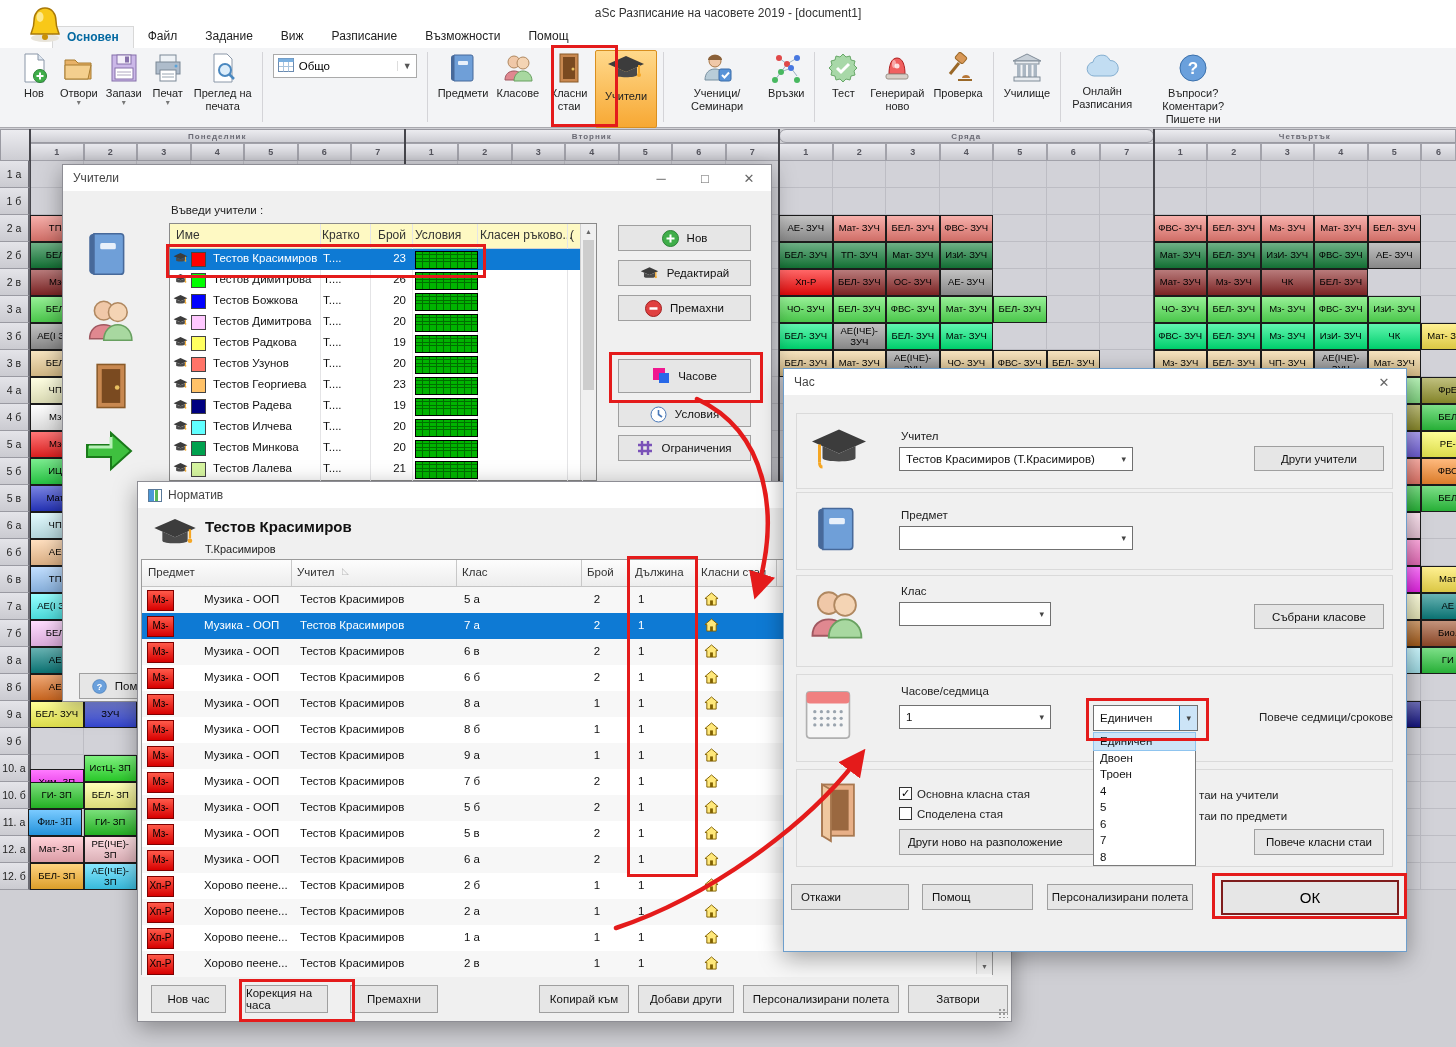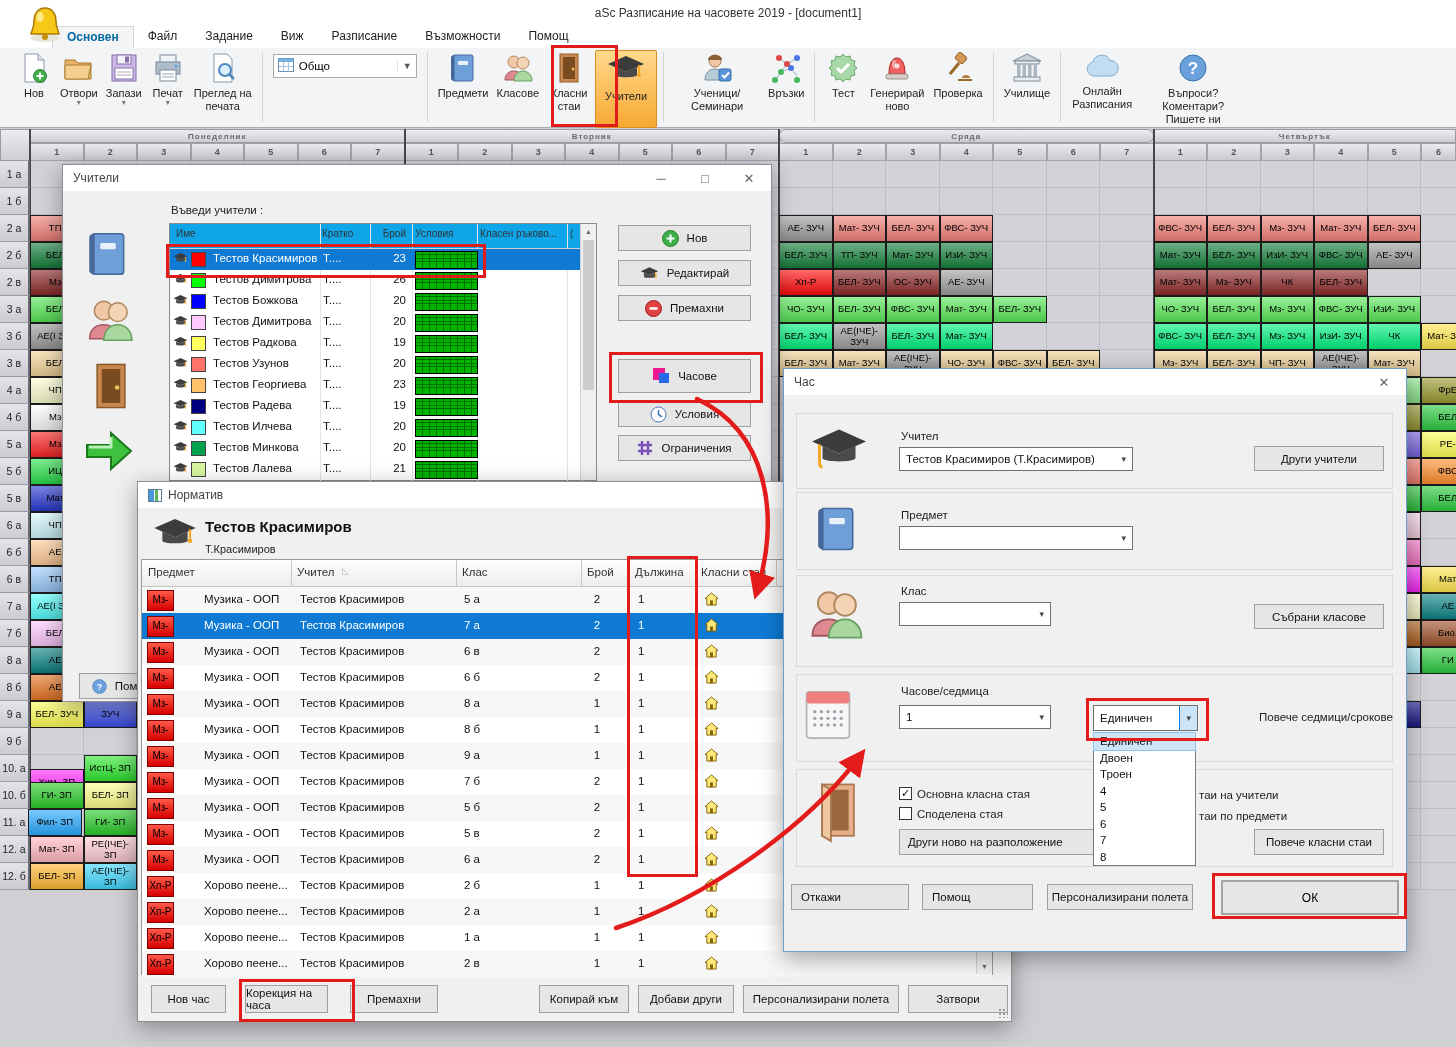--- a/index.html
+++ b/index.html
@@ -42,21 +42,21 @@
         background-image:linear-gradient(rgba(255,255,255,.38),rgba(0,0,0,.14));}
   
   .dialog{position:absolute;background:#f0f0f0;border:1px solid #8d8d94;box-shadow:0 6px 22px rgba(0,0,0,.35);}
   .dtitle{height:26px;background:#ffffff;display:flex;align-items:center;font-size:12px;color:#444;padding-left:10px;}
   .winbtns{margin-left:auto;display:flex;color:#666;font-size:13px;}
   .winbtns span{width:44px;text-align:center;}
   .btn{background:#e6e6e6;border:1px solid #9f9f9f;font-size:11.5px;color:#111;display:flex;align-items:center;justify-content:center;box-sizing:border-box;}
   
   #dlg-teachers{left:62px;top:164px;width:708px;height:536px;}
   #teachers-list{position:absolute;left:106px;top:58px;width:428px;height:258px;background:#fff;border:1px solid #8a8a8a;box-sizing:border-box;}
-  #tl-header{position:relative;height:24px;border-bottom:1px solid #d0d0d0;background:#0ea5e9;font-size:10px;color:#333;}
+  #tl-header{position:relative;height:24px;border-bottom:1px solid #d0d0d0;background:#fef9c3;font-size:12px;color:#333;}
   #tl-header span{position:absolute;top:4px;}
   #tl-header .colline{position:absolute;top:0;width:1px;height:258px;background:#e4e4e6;}
   .tlrow{position:relative;height:21px;font-size:11.5px;color:#111;}
   .tlrow.sel{background:#0e7ad4;color:#fff;}
   .tlrow .cap{position:absolute;left:3px;top:3px;}
   .tlrow .sq{position:absolute;left:21px;top:3px;width:15px;height:15px;border:1px solid #444;box-sizing:border-box;}
   .tlrow .nm{position:absolute;left:43px;top:3px;}
   .tlrow .sh{position:absolute;left:153px;top:3px;}
   .tlrow .ct{position:absolute;left:196px;top:3px;width:40px;text-align:right;}
   .tlrow .bars{position:absolute;left:245px;top:2px;width:61px;height:16px;border:1px solid #000;background-color:#00b400;
@@ -98,21 +98,21 @@
   #dlg-lesson{left:783px;top:368px;width:622px;height:582px;background:#f0f0f0;border:1px solid #6d9ecc;}
   .gbox{position:absolute;left:12px;width:597px;border:1px solid #dadada;background:#f0f0f0;box-sizing:border-box;}
   .flabel{position:absolute;font-size:11.5px;color:#222;}
   .combo{position:absolute;height:24px;background:#fff;border:1px solid #707070;box-sizing:border-box;font-size:11.5px;color:#111;display:flex;align-items:center;padding-left:6px;}
   .combo .arrow{margin-left:auto;font-size:9px;color:#444;padding:0 6px;}
   .lbtn{position:absolute;height:25px;}
   .cb{position:absolute;width:13px;height:13px;background:#fff;border:1px solid #333;box-sizing:border-box;font-size:11px;line-height:11px;text-align:center;color:#000;}
   #len-dropdown{position:absolute;left:309px;top:363px;width:101px;background:#fff;border:1px solid #7a7a7a;z-index:3;}
   .opt{height:16.5px;font-size:11.5px;color:#111;padding-left:6px;line-height:16px;}
   .opt.sel{background:#cde4f7;outline:1px solid #8fc4ef;}
-  #ok-btn{border:2px solid #a3a3a3;background:#e6e6e6;font-size:12px;display:flex;align-items:center;justify-content:center;}
+  #ok-btn{border:2px solid #7f1d1d;background:#e6e6e6;font-size:15px;display:flex;align-items:center;justify-content:center;}
   
   .redbox{position:absolute;border:3px solid #e41b1b;z-index:60;pointer-events:none;}
   #arrows{position:absolute;left:0;top:0;width:1456px;height:1047px;z-index:61;pointer-events:none;}
 </style>
 </head>
 <body>
 
 <div id="titlebar">
   <div id="window-title">aSc Разписание на часовете 2019  - [document1]</div>
 </div>
@@ -397,21 +397,21 @@
     <div class="cell" style="left: 30px; top: 464px; background-color: rgb(87, 255, 255);">АЕ(I ЗУЧ</div>
     <div class="cell" style="left: 30px; top: 491px; background-color: rgb(255, 200, 255);">БЕЛ-</div>
     <div class="cell" style="left: 30px; top: 518px; background-color: rgb(13, 133, 133);">АЕ-</div>
     <div class="cell" style="left: 30px; top: 545px; background-color: rgb(232, 117, 36);">АЕ-</div>
     <div class="cell" style="left: 30px; top: 572px; background-color: rgb(255, 255, 87);">БЕЛ- ЗУЧ</div>
     <div class="cell" style="left: 83.5px; top: 572px; background-color: rgb(60, 80, 240);">ЗУЧ</div>
     <div class="cell" style="left: 30px; top: 640px; background-color: rgb(255, 41, 255);">Хим- ЗП</div>
     <div class="cell" style="left: 83.5px; top: 626px; background-color: rgb(48, 232, 48);">ИстЦ- ЗП</div>
     <div class="cell" style="left: 30px; top: 653px; background-color: rgb(41, 204, 41);">ГИ- ЗП</div>
     <div class="cell" style="left: 83.5px; top: 653px; background-color: rgb(255, 255, 142);">БЕЛ- ЗП</div>
-    <div class="cell" style="left: 28px; top: 680px; background-color: rgb(41, 170, 255);">Фил- ЗП</div>
+    <div class="cell" style="left: 28px; top: 680px; background-color: rgb(41, 170, 255); font-family: Liberation Serif, serif;">Фил- ЗП</div>
     <div class="cell" style="left: 83.5px; top: 680px; background-color: rgb(41, 204, 41);">ГИ- ЗП</div>
     <div class="cell" style="left: 30px; top: 707px; background-color: rgb(255, 182, 193);">Мат- ЗП</div>
     <div class="cell" style="left: 83.5px; top: 707px; background-color: rgb(255, 204, 212);">РЕ(IЧЕ)- ЗП</div>
     <div class="cell" style="left: 30px; top: 734px; background-color: rgb(255, 184, 49);">БЕЛ- ЗП</div>
     <div class="cell" style="left: 83.5px; top: 734px; background-color: rgb(65, 216, 255);">АЕ(IЧЕ)- ЗП</div>
     <div class="cell" style="left: 779px; top: 86px; background-color: rgb(157, 157, 157);">АЕ- ЗУЧ</div>
     <div class="cell" style="left: 832.5px; top: 86px; background-color: rgb(242, 128, 120);">Мат- ЗУЧ</div>
     <div class="cell" style="left: 886px; top: 86px; background-color: rgb(242, 128, 120);">БЕЛ- ЗУЧ</div>
     <div class="cell" style="left: 939.5px; top: 86px; background-color: rgb(242, 128, 120);">ФВС- ЗУЧ</div>
     <div class="cell" style="left: 779px; top: 113px; background-color: rgb(22, 129, 60);">БЕЛ- ЗУЧ</div>

